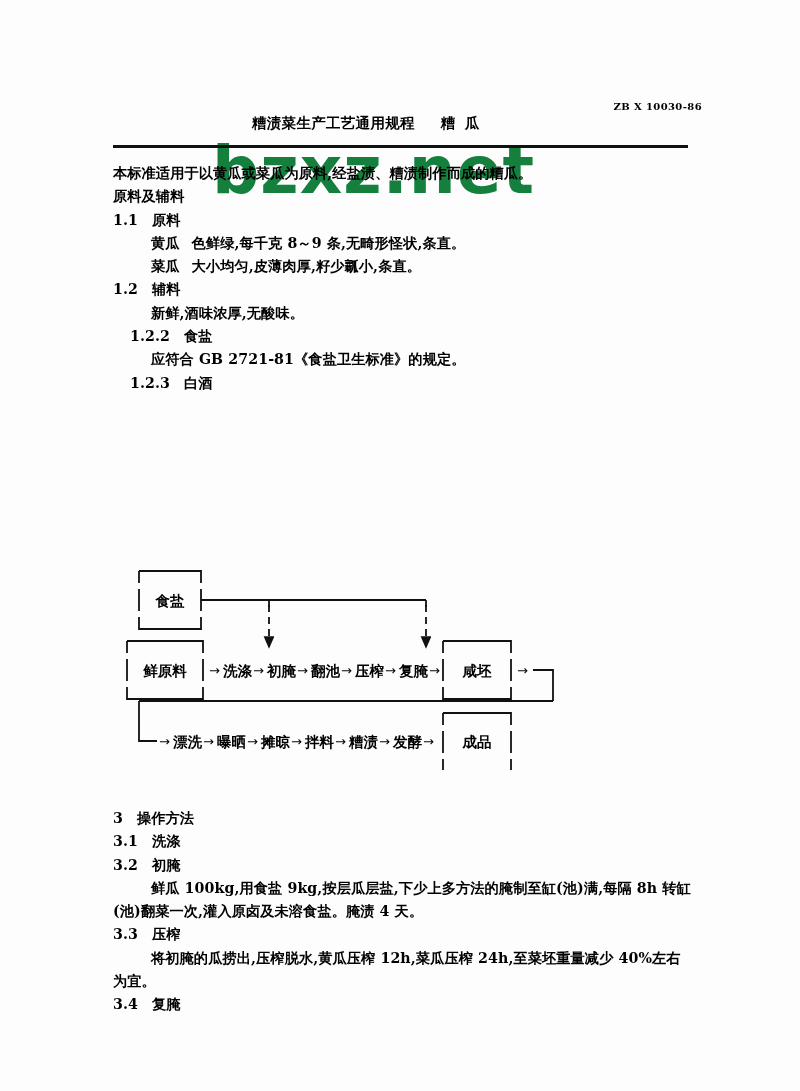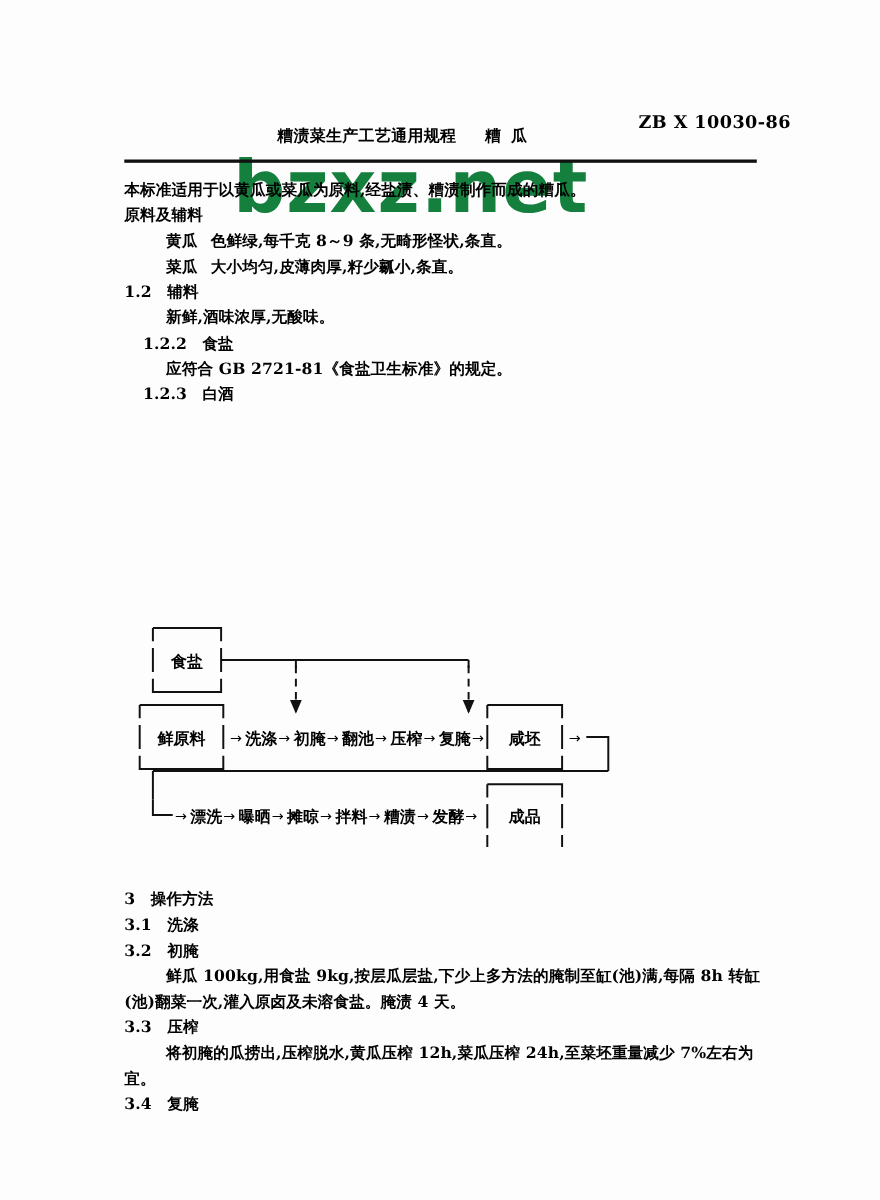--- a/index.html
+++ b/index.html
@@ -42,25 +42,25 @@
 
   .content {
     position: absolute;
     inset: 0;
     z-index: 2;
   }
 
   
   .std-number {
     position: absolute;
-    right: 81px;
+    right: 98px;
     top: 101px;
     font-family: "DejaVu Serif", "Liberation Serif", serif;
     font-weight: bold;
-    font-size: 16px;
+    font-size: 10px;
     letter-spacing: 0.4px;
     white-space: nowrap;
   }
   .doc-title {
     position: absolute;
     left: 252px;
     top: 114px;
     font-weight: bold;
     font-size: 14.5px;
     letter-spacing: 0.3px;
@@ -159,20 +159,23 @@
     </div>
 
     <div class="header-rule"></div>
 
     <div class="body-text">
 
       <div class="ln i1">本标准适用于以黄瓜或菜瓜为原料,经盐渍、糟渍制作而成的糟瓜。</div>
 
       <div class="ln i1">原料及辅料</div>
 
+      <div class="ln i1">
+        <span>1.1</span><span class="num-gap"></span><span>原料</span>
+      </div>
 
       <div class="ln i3">
         <span>黄瓜</span><span class="word-gap"></span><span>色鲜绿,每千克 8～9 条,无畸形怪状,条直。</span>
       </div>
 
       <div class="ln i3">
         <span>菜瓜</span><span class="word-gap"></span><span>大小均匀,皮薄肉厚,籽少瓤小,条直。</span>
       </div>
 
       <div class="ln i1">
@@ -318,21 +321,21 @@
       <div class="ln i1">
         <span>3.2</span><span class="num-gap"></span><span>初腌</span>
       </div>
 
       <div class="ln wrap" style="text-indent:38px;">鲜瓜 100kg,用食盐 9kg,按层瓜层盐,下少上多方法的腌制至缸(池)满,每隔 8h 转缸(池)翻菜一次,灌入原卤及未溶食盐。腌渍 4 天。</div>
 
       <div class="ln i1">
         <span>3.3</span><span class="num-gap"></span><span>压榨</span>
       </div>
 
-      <div class="ln wrap" style="text-indent:38px;">将初腌的瓜捞出,压榨脱水,黄瓜压榨 12h,菜瓜压榨 24h,至菜坯重量减少 7%左右为宜。</div>
+      <div class="ln wrap" style="text-indent:38px;">将初腌的瓜捞出,压榨脱水,黄瓜压榨 12h,菜瓜压榨 24h,至菜坯重量减少 40%左右为宜。</div>
 
       <div class="ln i1">
         <span>3.4</span><span class="num-gap"></span><span>复腌</span>
       </div>
 
     </div>
 
   </div>
 </div>
 

